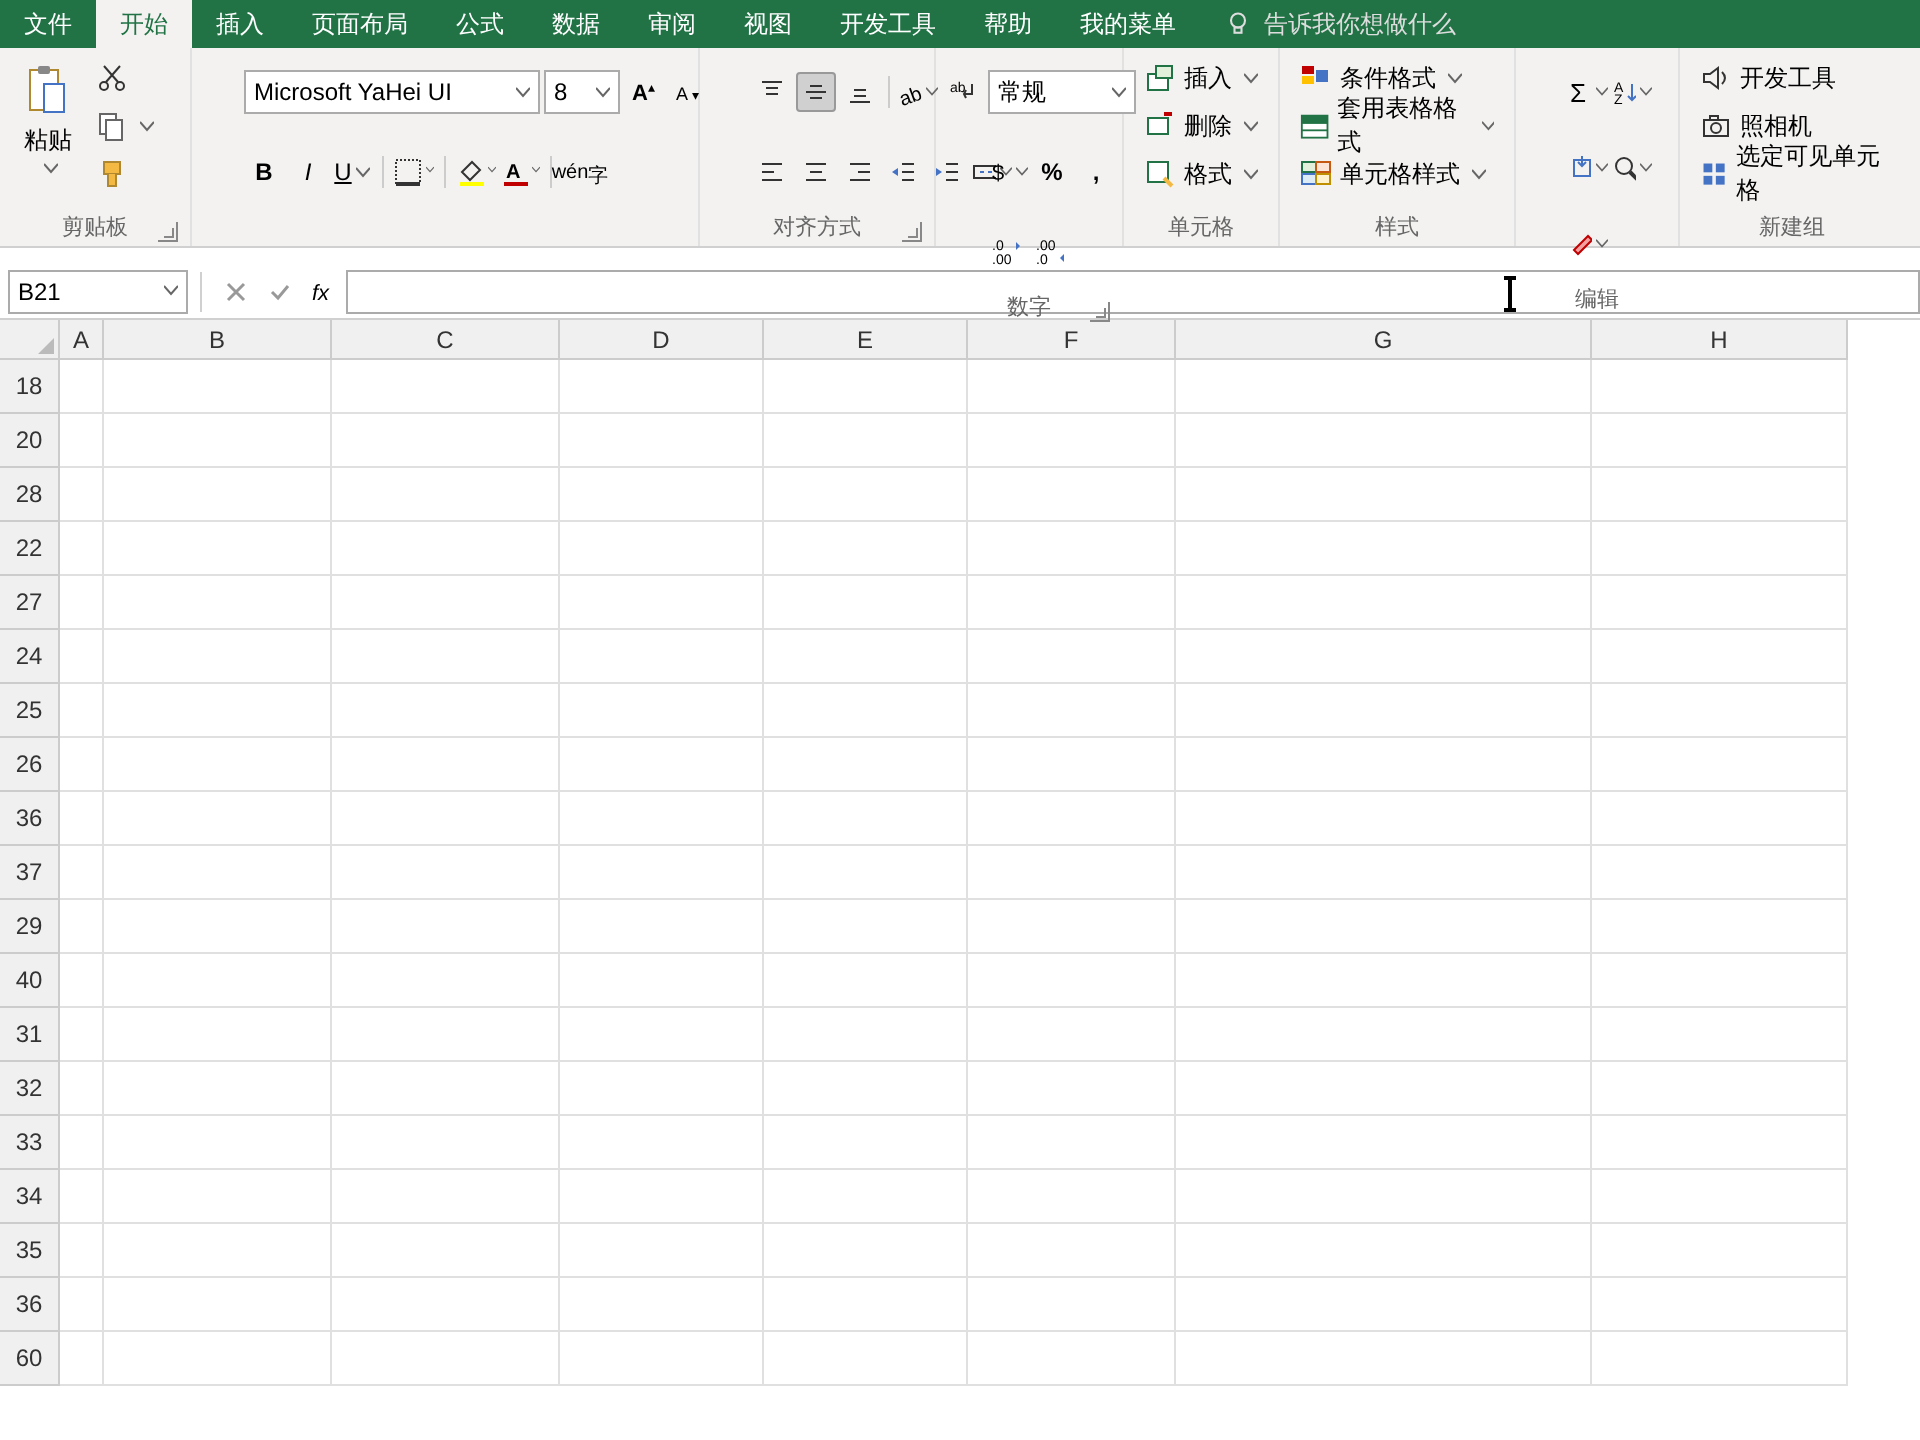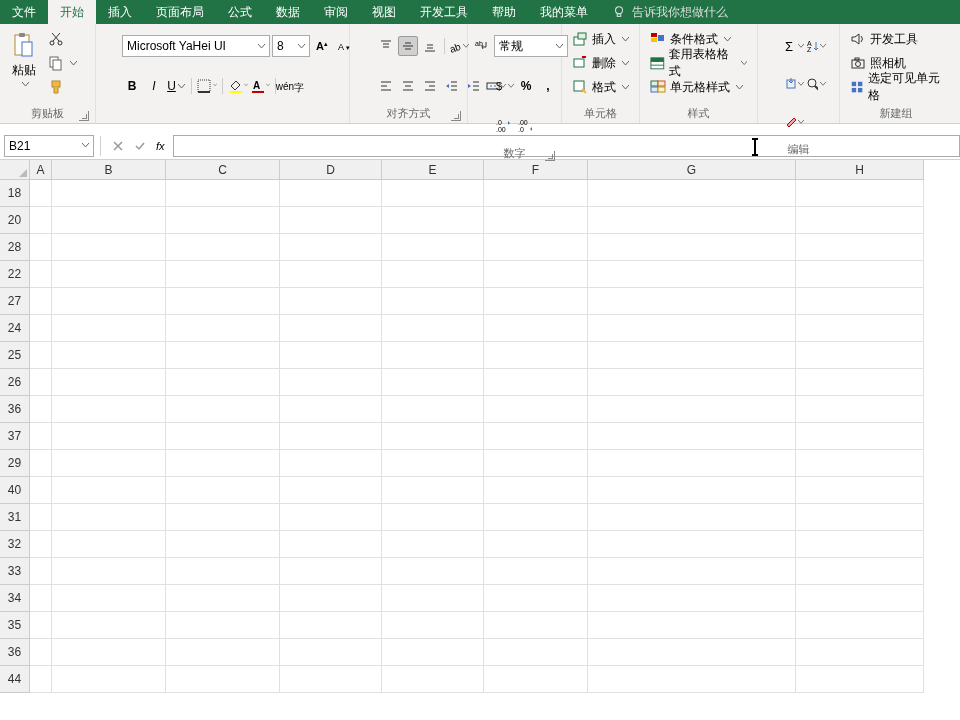--- a/index.html
+++ b/index.html
@@ -653,21 +653,21 @@
         <div class="rh">36</div>
         <div class="rh">37</div>
         <div class="rh">29</div>
         <div class="rh">40</div>
         <div class="rh">31</div>
         <div class="rh">32</div>
         <div class="rh">33</div>
         <div class="rh">34</div>
         <div class="rh">35</div>
         <div class="rh">36</div>
-        <div class="rh">44</div>
+        <div class="rh">60</div>
       </div>
     <div class="cells" id="cellgrid">
         <div class="crow">
           <div class="cell" style="width: 22px;"></div>
           <div class="cell" style="width: 114px;"></div>
           <div class="cell" style="width: 114px;"></div>
           <div class="cell" style="width: 102px;"></div>
           <div class="cell" style="width: 102px;"></div>
           <div class="cell" style="width: 104px;"></div>
           <div class="cell" style="width: 208px;"></div>

